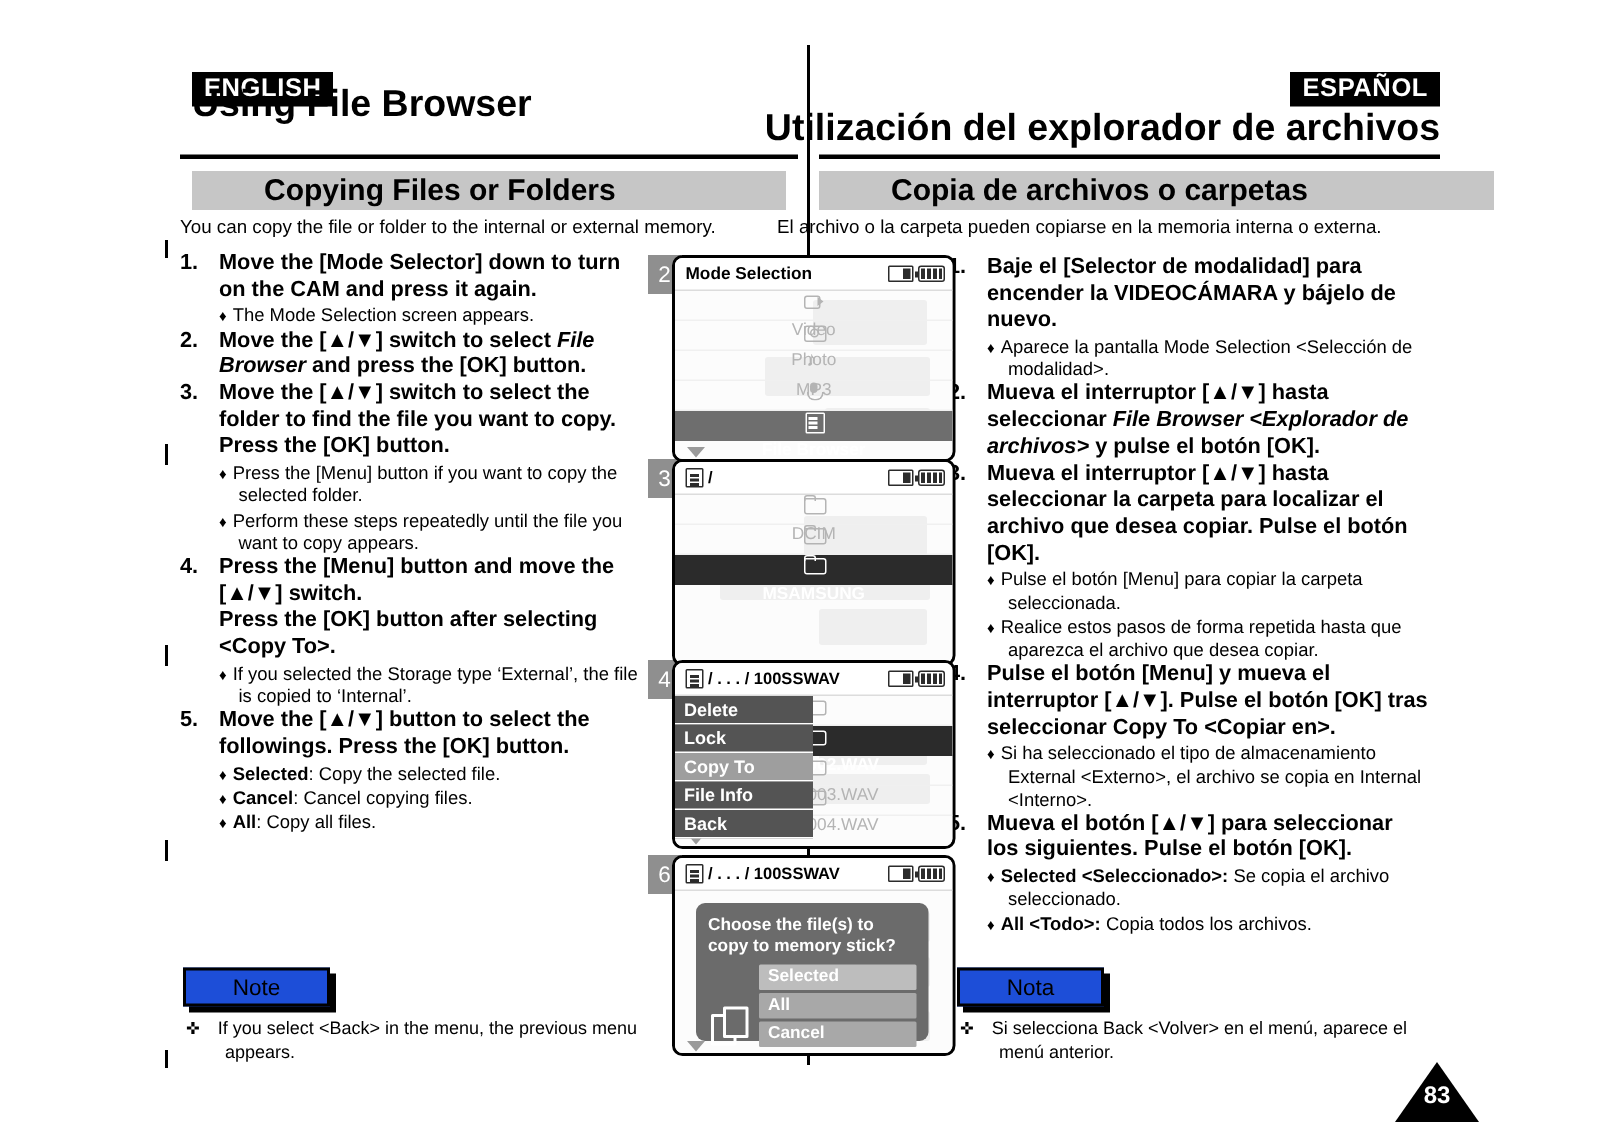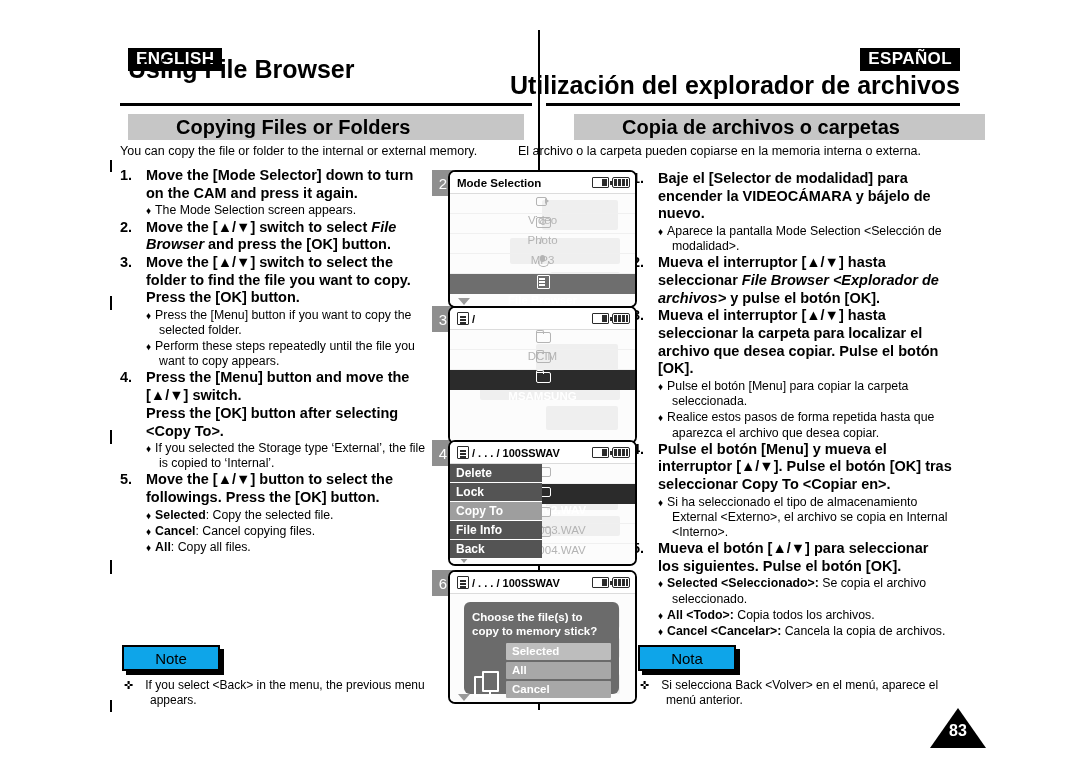--- a/index.html
+++ b/index.html
@@ -64,21 +64,21 @@
     display: flex; align-items: center;
     padding-left: 10px;
   }
   .section-bar span {
     font-weight: bold;
     font-size: 20px;
     line-height: 1;
     margin-left: 38px;
   }
   #sec-en { left: 128px; top: 114px; width: 396px; }
-  #sec-es { left: 574px; top: 114px; width: 411px; }
+  #sec-es { left: 546px; top: 114px; width: 450px; }
 
   
   .intro {
     position: absolute;
     font-size: 12.5px;
     line-height: 1.25;
   }
   #intro-en { left: 120px; top: 144px; width: 420px; }
   #intro-es { left: 518px; top: 144px; width: 410px; }
 
@@ -115,21 +115,21 @@
     font-size: 10px;
     padding-right: 4px;
   }
   .bullets li b { font-weight: bold; }
   .bullets.indent-es li { padding-left: 14px; text-indent: -14px; }
 
   
   .note-box {
     position: absolute;
     width: 98px; height: 26px;
-    background: #0ea5e9;
+    background: #1d4ed8;
     border: 2px solid #000;
     box-shadow: 4px 4px 0 #000;
     display: flex; align-items: center; justify-content: center;
   }
   .note-box span { font-size: 15px; }
   #note-en { left: 122px; top: 645px; }
   #note-es { left: 638px; top: 645px; }
 
   .note-text {
     position: absolute;
@@ -571,21 +571,20 @@
       </div>
     </div>
 
     <div class="step">
       <div class="step-num">5.</div>
       <div class="step-body">
         <div class="step-text">Mueva el botón [▲/▼] para seleccionar los siguientes.  Pulse el botón [OK].</div>
         <ul class="bullets indent-es">
           <li><b>Selected &lt;Seleccionado&gt;:</b><span> Se copia el archivo seleccionado.</span></li>
           <li><b>All &lt;Todo&gt;:</b><span> Copia todos los archivos.</span></li>
-          <li><b>Cancel &lt;Cancelar&gt;:</b><span> Cancela la copia de archivos.</span></li>
         </ul>
       </div>
     </div>
   </div>
 
   <div class="note-box" id="note-es">
     <span>Nota</span>
   </div>
   <div class="note-text" id="note-text-es">Si selecciona Back &lt;Volver&gt; en el menú, aparece el menú anterior.</div>
 

